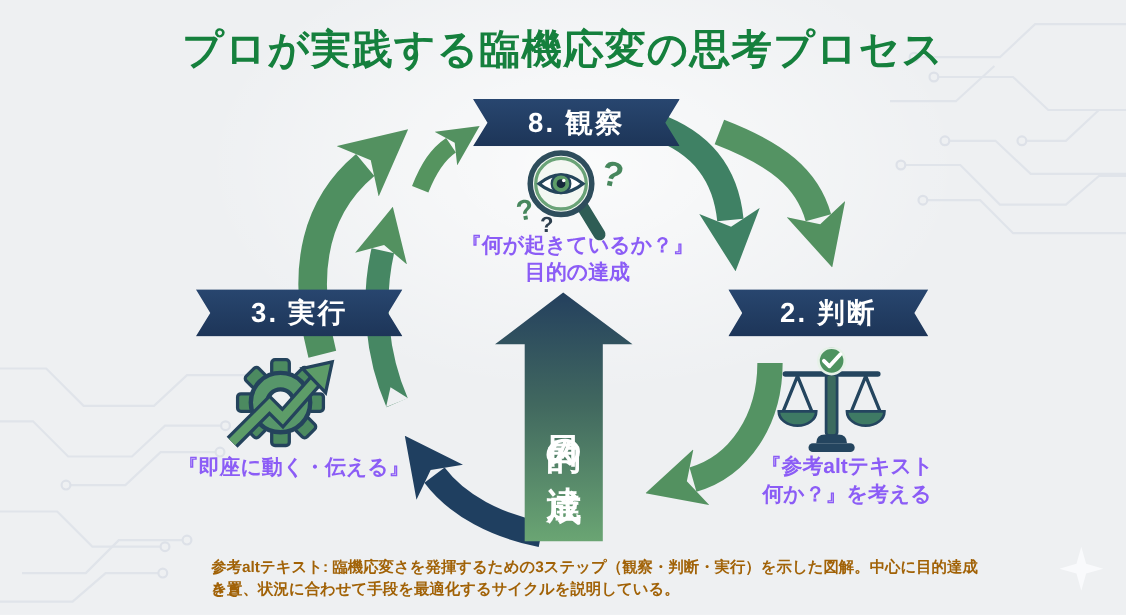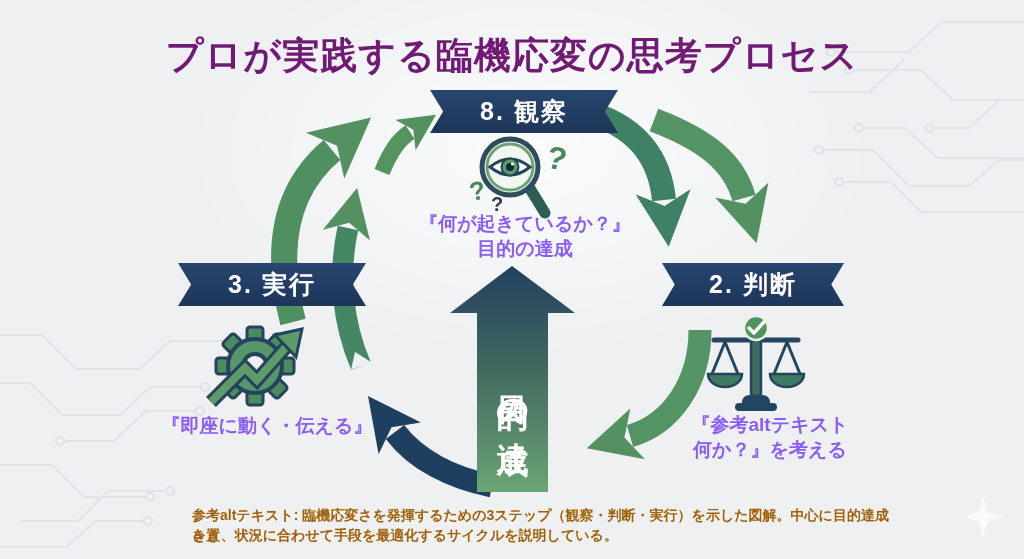--- a/index.html
+++ b/index.html
@@ -14,21 +14,21 @@
     position:absolute; left:180px; top:-60px; width:700px; height:420px;
     background:radial-gradient(ellipse at center, rgba(255,255,255,0.75) 0%, rgba(255,255,255,0) 70%);
     pointer-events:none;
   }
 
   .abs { position:absolute; }
 
   .title {
     position:absolute; top:20px; left:0; width:1024px;
     text-align:center; font-size:37px; font-weight:800;
-    color:#701a75; letter-spacing:1px;margin-top:11px;
+    color:#15803d; letter-spacing:1px;
   }
 
   .banner {
     position:absolute; height:43px;
     background:linear-gradient(180deg,#28466f 0%, #1d3558 100%);
     clip-path:polygon(0 0, 100% 0, 93% 50%, 100% 100%, 0 100%, 7% 50%);
     display:flex; align-items:center; justify-content:center;
     color:#ffffff; font-size:25px; font-weight:800; letter-spacing:2px;
   }
   .banner-1 { left:430px; top:90px;  width:188px; }

